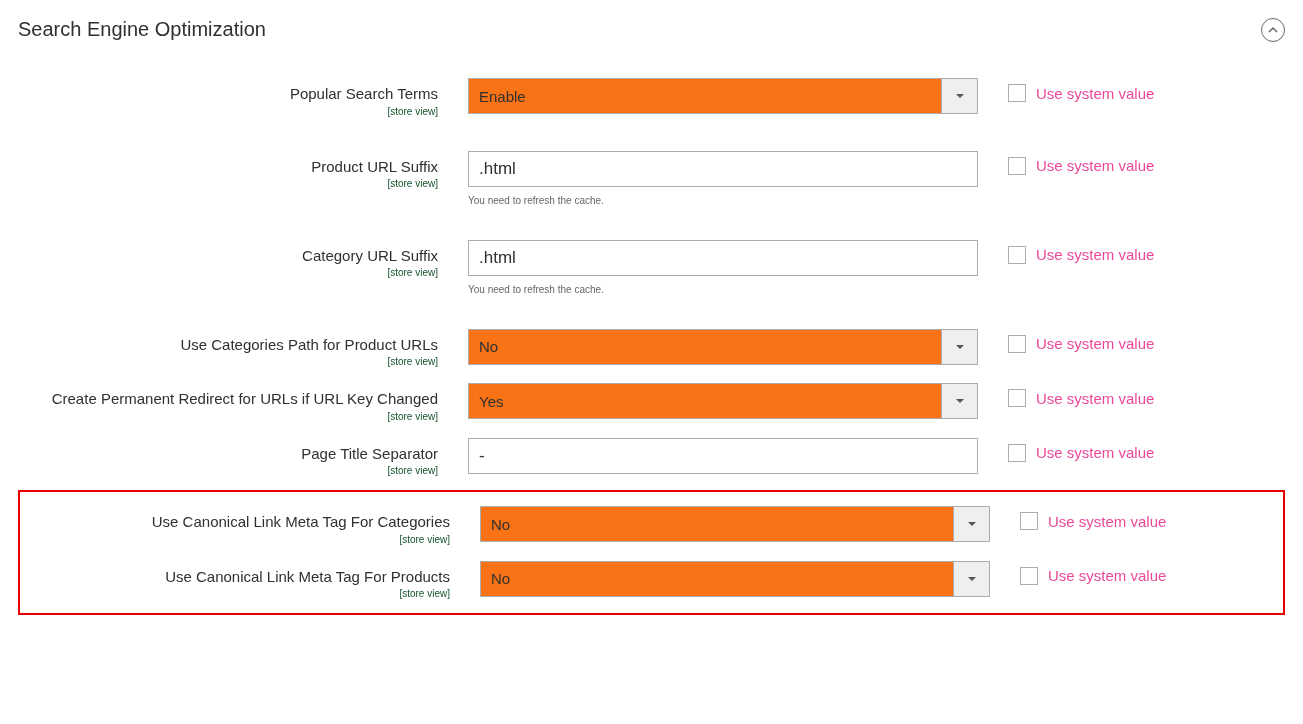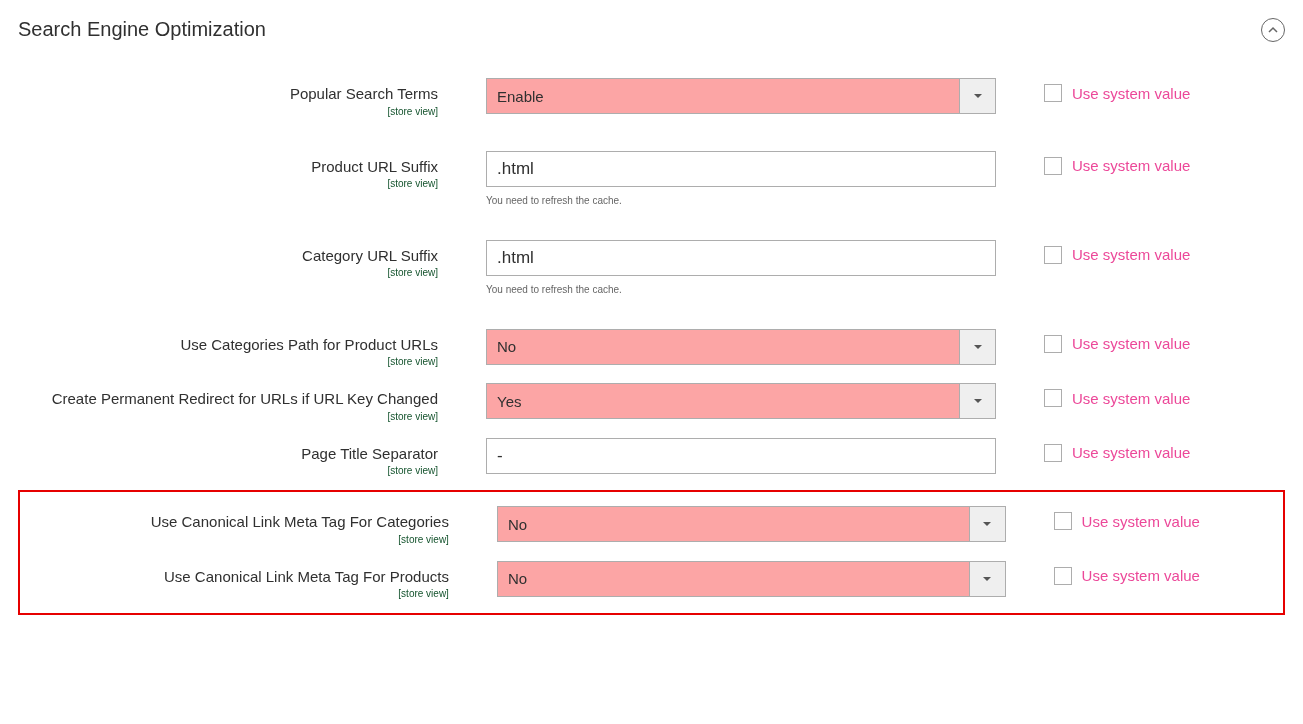--- a/index.html
+++ b/index.html
@@ -31,21 +31,21 @@
     display: flex;
     align-items: center;
     justify-content: center;
     cursor: pointer;
   }
   .collapse-btn svg { width: 10px; height: 10px; }
   .fields { padding-left: 0; }
   .field-row {
     display: flex;
     align-items: flex-start;
-    column-gap: 48px;
+    column-gap: 30px;
     padding: 8px 0;
   }
   .label-col {
     width: 420px;
     text-align: right;
     padding-top: 6px;
   }
   .label-main {
     font-size: 15px;
     color: #303030;
@@ -57,21 +57,21 @@
     margin-top: 2px;
     text-align: right;
   }
   .control-col {
     width: 510px;
   }
   .select {
     width: 100%;
     height: 36px;
     border: 1px solid #adadad;
-    background: #fca5a5;
+    background: #f97316;
     position: relative;
     display: flex;
     align-items: center;
     padding-left: 10px;
     font-size: 15px;
     color: #303030;
   }
   .select-btn {
     position: absolute;
     right: 0; top: 0;

